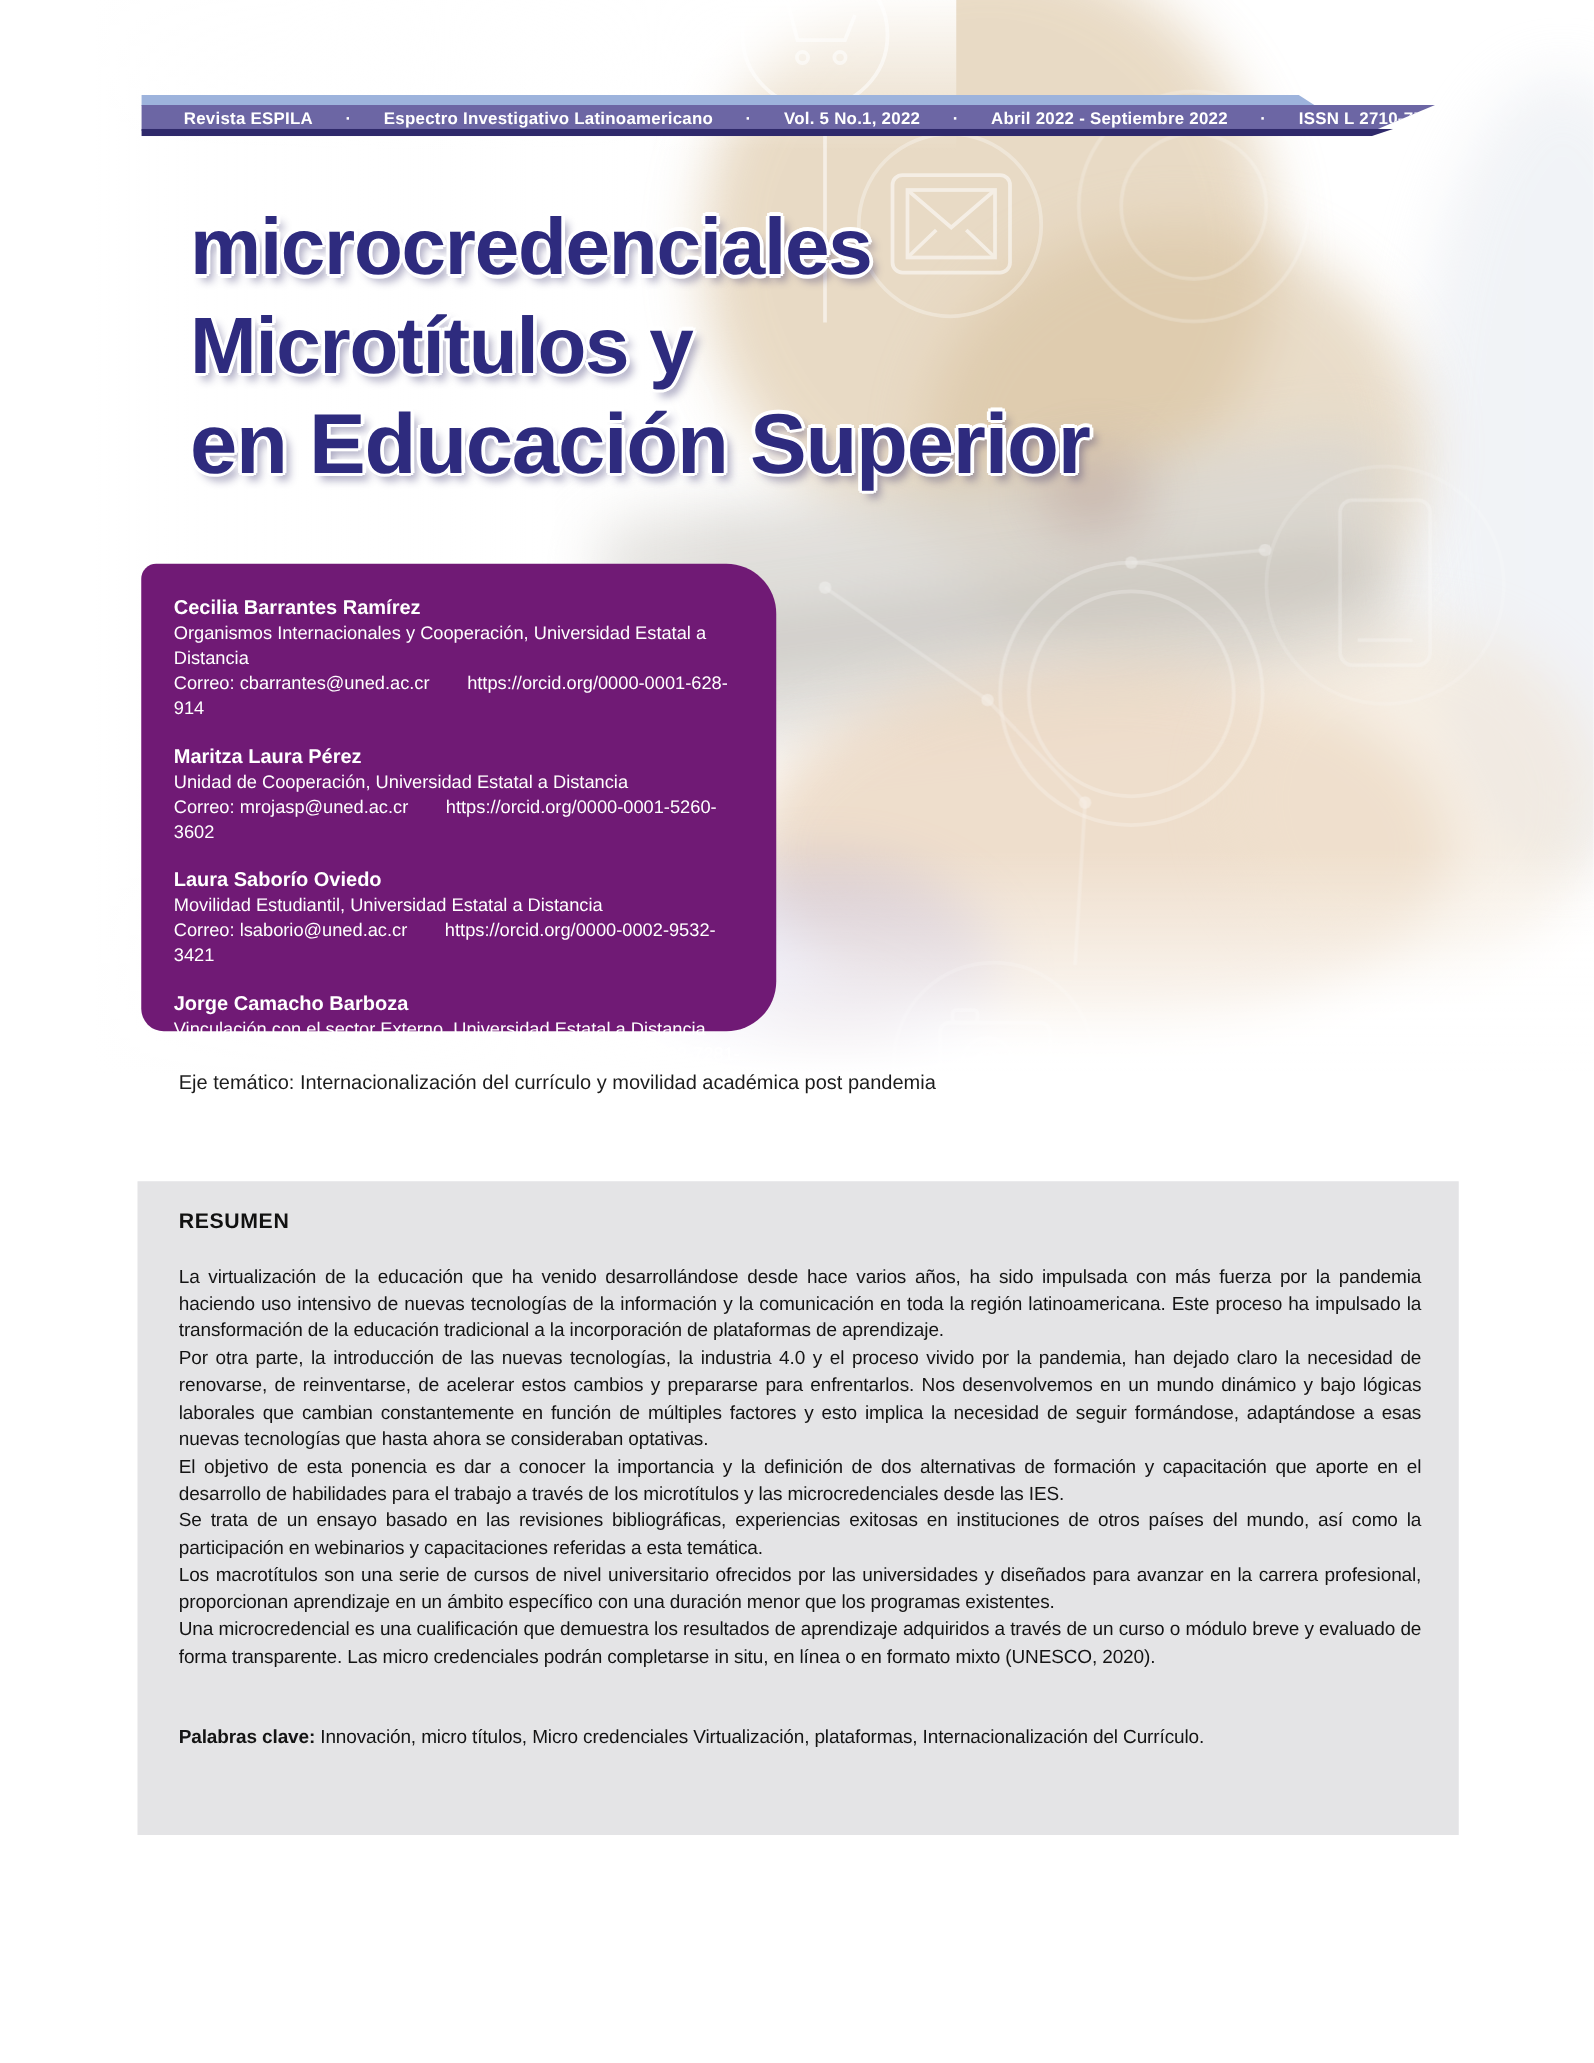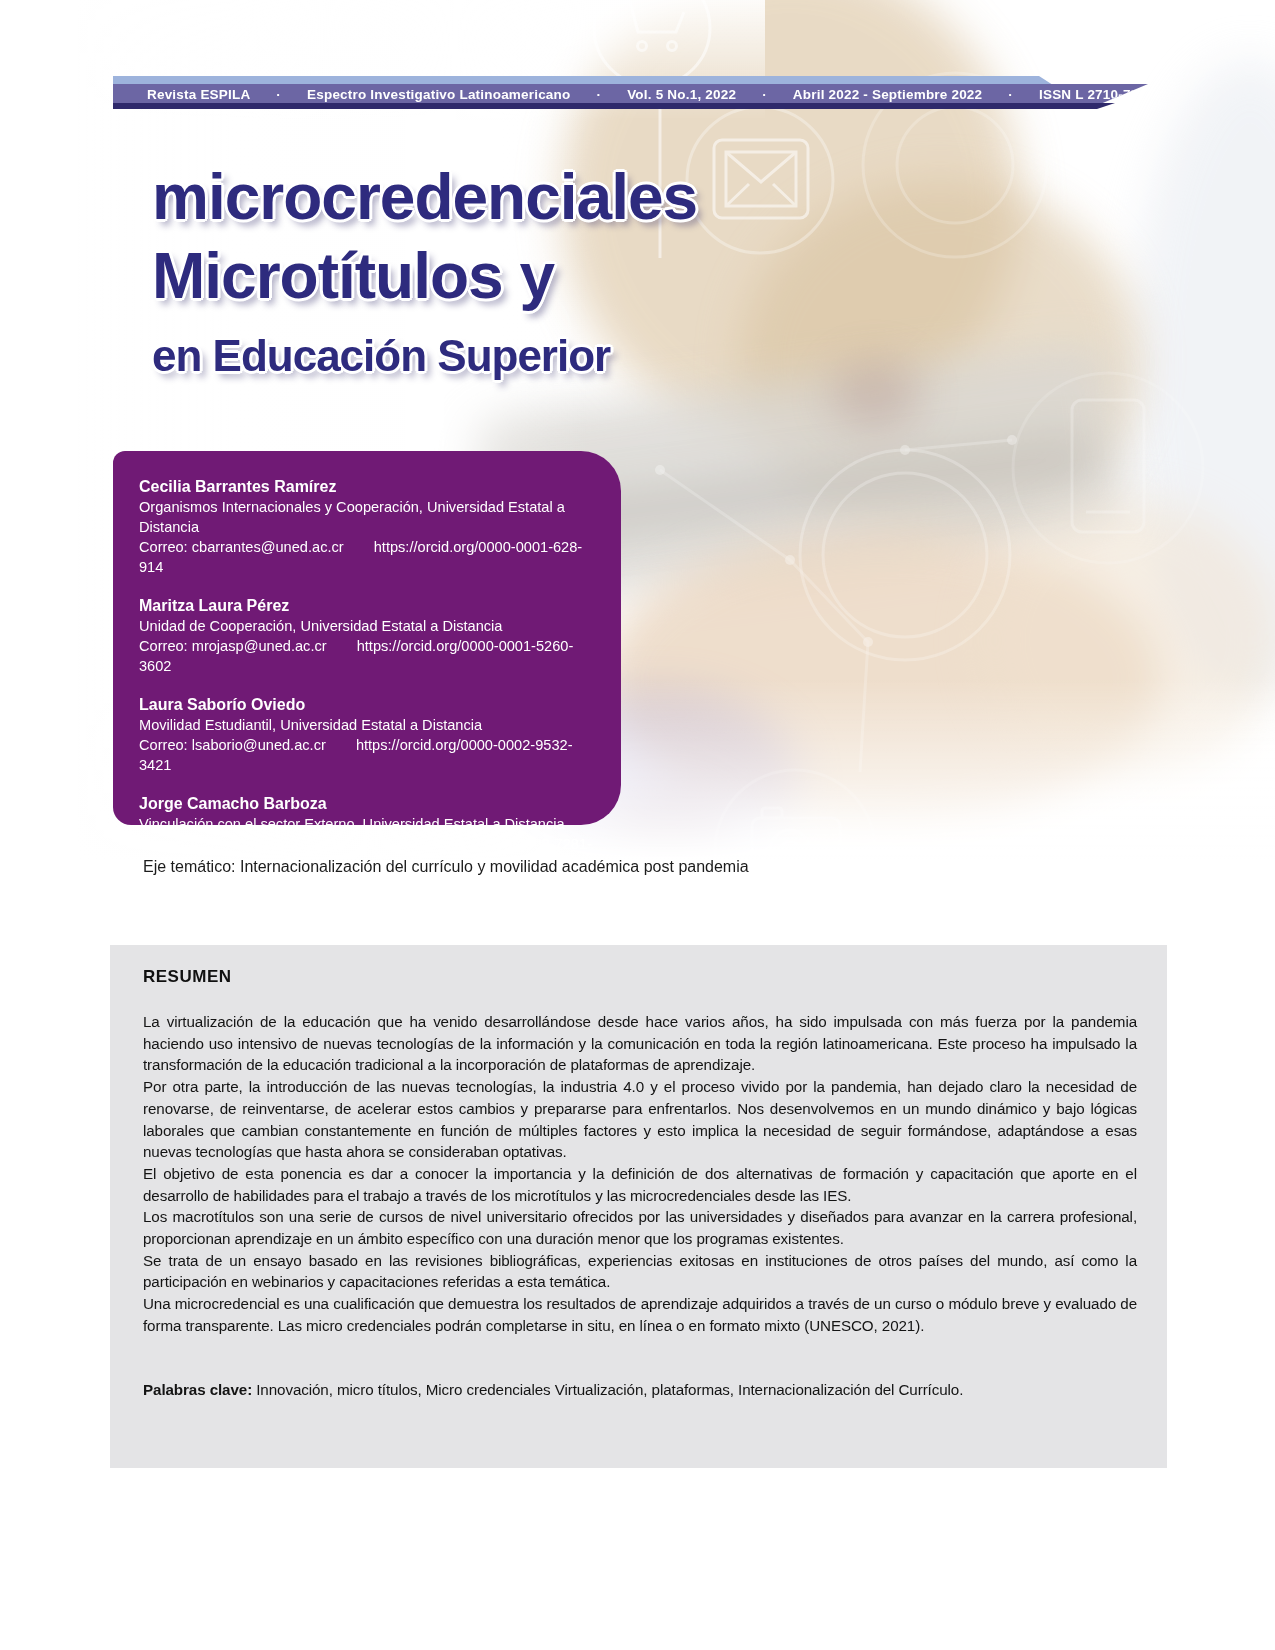--- a/index.html
+++ b/index.html
@@ -48,21 +48,21 @@
   .ribbon-text .sep { margin:0 26px; font-weight:bold; }
 
   
   .title-block { position:absolute; left:152px; top:158px; color:#2e2b7e; font-weight:bold;
     line-height:79px; letter-spacing:-1px;
     text-shadow:
       -2px -2px 0 #fff, 2px -2px 0 #fff, -2px 2px 0 #fff, 2px 2px 0 #fff,
       -3px 0 0 #fff, 3px 0 0 #fff, 0 -3px 0 #fff, 0 3px 0 #fff,
       5px 6px 7px rgba(43,38,100,.4); }
   .title-l12 { font-size:64px; }
-  .title-l3  { font-size:44px; }
+  .title-l3  { font-size:68px; }
 
   
   .authors-box { position:absolute; left:113px; top:451px; width:508px; height:374px;
     background:#701a75; border-radius:12px 40px 40px 18px; padding:25px 18px 18px 26px;
     color:#ffffff; }
   .author { margin-bottom:18px; }
   .author .a-name { font-size:16px; font-weight:bold; line-height:21px; }
   .author .a-line { font-size:14.6px; line-height:20px; font-weight:normal; }
   .author .a-orcid { margin-left:26px; }
 
@@ -242,23 +242,23 @@
   </div>
 
   <div class="eje">Eje temático: Internacionalización del currículo y movilidad académica post pandemia</div>
 
   <div class="resumen-box">
     <div class="resumen-head">RESUMEN</div>
     <div class="resumen-body">
       <p>La virtualización de la educación que ha venido desarrollándose desde hace varios años, ha sido impulsada con más fuerza por la pandemia haciendo uso intensivo de nuevas tecnologías de la información y la comunicación en toda la región latinoamericana. Este proceso ha impulsado la transformación de la educación tradicional a la incorporación de plataformas de aprendizaje.</p>
       <p>Por otra parte, la introducción de las nuevas tecnologías, la industria 4.0 y el proceso vivido por la pandemia, han dejado claro la necesidad de renovarse, de reinventarse, de acelerar estos cambios y prepararse para enfrentarlos.  Nos desenvolvemos en un mundo dinámico y bajo lógicas laborales que cambian constantemente en función de múltiples factores y esto implica la necesidad de seguir formándose, adaptándose a esas nuevas tecnologías que hasta ahora se consideraban optativas.</p>
       <p>El objetivo de esta ponencia es dar a conocer la importancia y la definición de dos alternativas de formación y capacitación que aporte en el desarrollo de habilidades para el trabajo a través de los microtítulos y las microcredenciales desde las IES.</p>
+      <p>Se trata de un ensayo basado en las revisiones bibliográficas, experiencias exitosas en instituciones de otros países del mundo, así como la participación en webinarios y capacitaciones referidas a esta temática.</p>
       <p>Los macrotítulos son una serie de cursos de nivel universitario ofrecidos por las universidades y diseñados para avanzar en la carrera profesional, proporcionan aprendizaje en un ámbito específico con una duración menor que los programas existentes.</p>
-      <p>Se trata de un ensayo basado en las revisiones bibliográficas, experiencias exitosas en instituciones de otros países del mundo, así como la participación en webinarios y capacitaciones referidas a esta temática.</p>
-      <p>Una microcredencial es una cualificación que demuestra los resultados de aprendizaje adquiridos a través de un curso o módulo breve y evaluado de forma transparente. Las micro credenciales podrán completarse in situ, en línea o en formato mixto (UNESCO, 2021).</p>
+      <p>Una microcredencial es una cualificación que demuestra los resultados de aprendizaje adquiridos a través de un curso o módulo breve y evaluado de forma transparente. Las micro credenciales podrán completarse in situ, en línea o en formato mixto (UNESCO, 2020).</p>
     </div>
     <p class="keywords"><b>Palabras clave:</b><span> Innovación, micro títulos, Micro credenciales Virtualización, plataformas,  Internacionalización del Currículo.</span></p>
   </div>
 
   <div class="footer-rule"></div>
   <div class="page-badge">
     <div class="pb-blue"></div>
     <div class="pb-purple">
       <span class="pb-num">18</span>
     </div>

